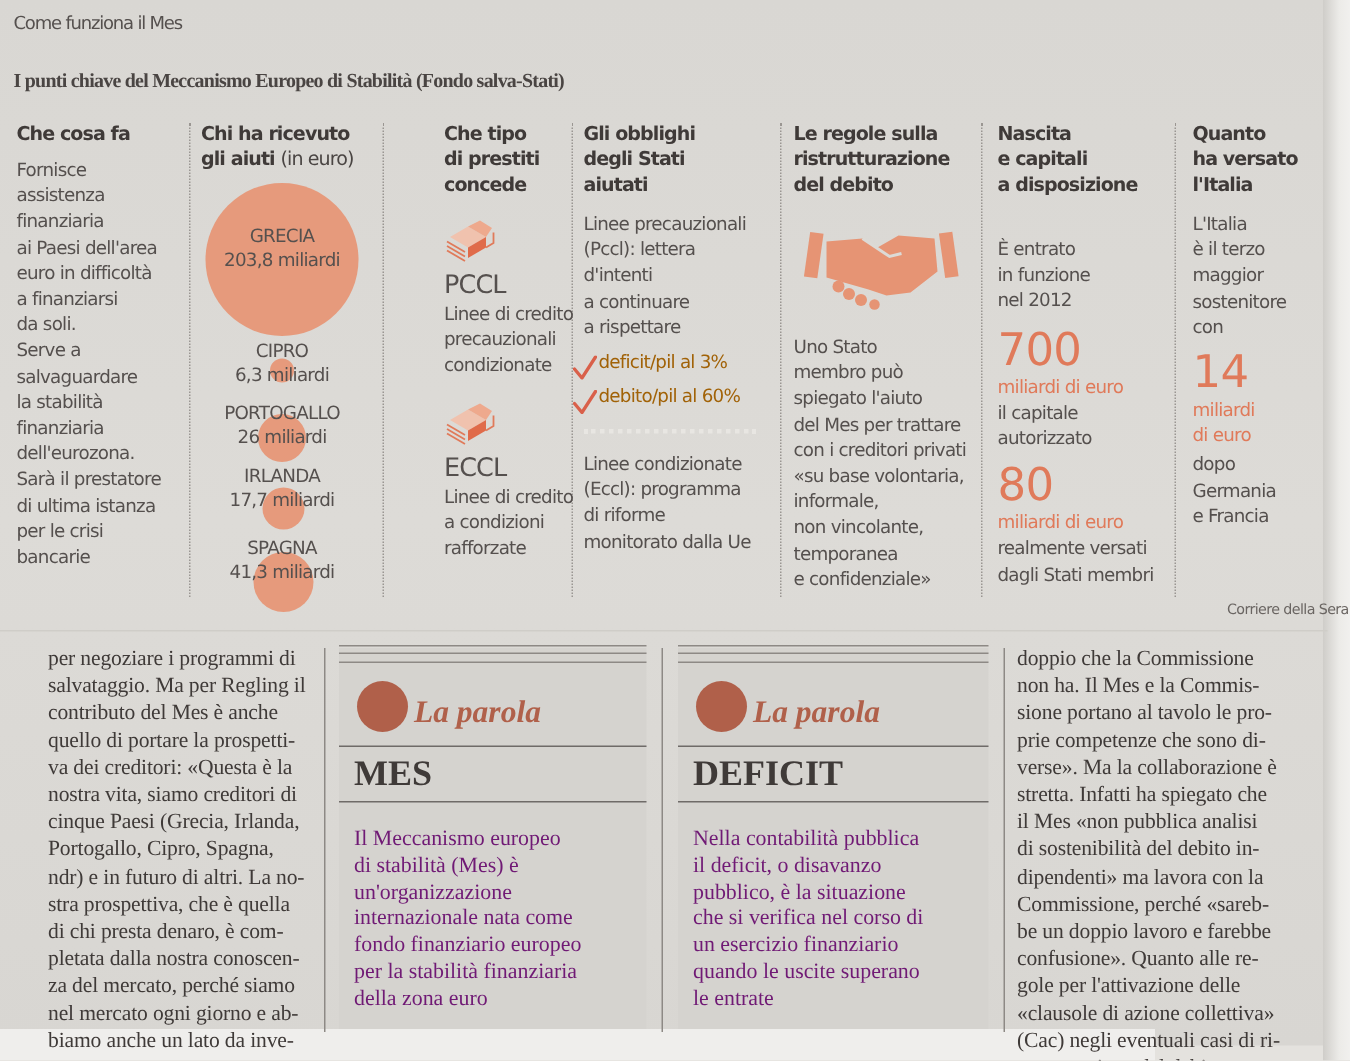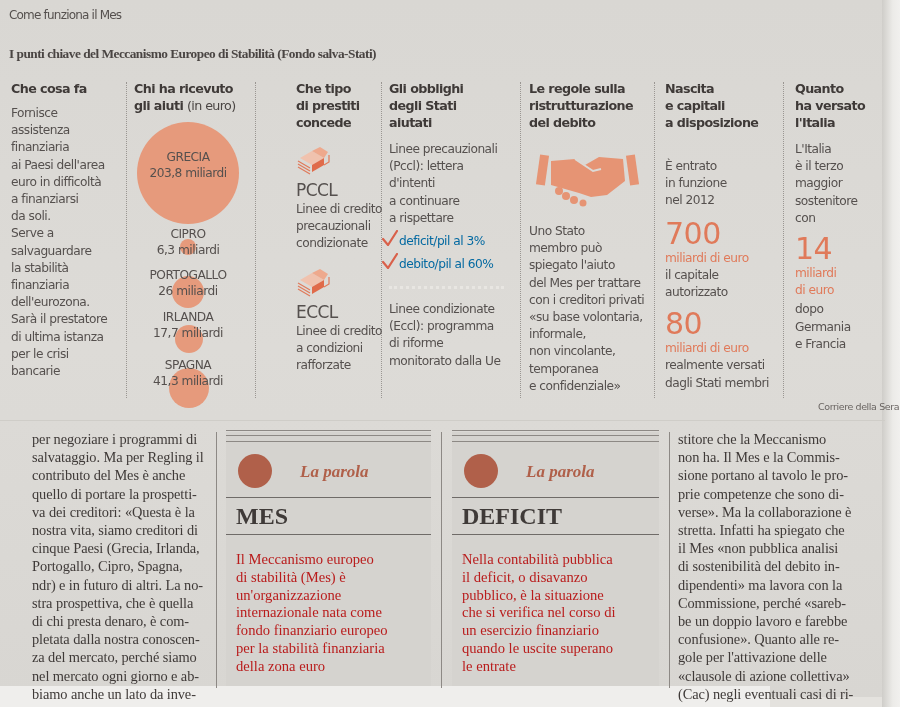--- a/index.html
+++ b/index.html
@@ -57,21 +57,21 @@
   .bubble-area { position: absolute; left: 130px; top: 120px; width: 120px; height: 280px; }
   .bubble { position: absolute; border-radius: 50%; background: #e69a7c; }
   .bubble-label {
     position: absolute; width: 120px; text-align: center;
     font-family: "DejaVu Sans", sans-serif; font-size: 12.2px; line-height: 15.5px;
     color: #55504e; letter-spacing: -0.5px;
   }
   
   .stack-icon { width: 36px; height: 30px; }
   .loan-name { font-size: 17px; line-height: 22px; color: #55504e; letter-spacing: -0.6px; }
-  .check-row { display: flex; align-items: flex-start; font-size: 12.2px; line-height: 23px; letter-spacing: -0.5px; color: #0369a1; }
+  .check-row { display: flex; align-items: flex-end; font-size: 12.2px; line-height: 23px; letter-spacing: -0.5px; color: #a16207; }
   .check-row svg { width: 16px; height: 16px; margin-right: 1px; }
   .dot-sep { border-top: 3px dotted #e8e6e2; width: 115px; margin: 10px 0 12px 0; }
   .source {
     position: absolute; left: 818px; top: 401px;
     font-size: 9.5px; color: #6a6562; letter-spacing: -0.4px;
   }
   .info-bottom-rule {
     position: absolute; left: 0; top: 420px; width: 885px; border-top: 1px solid #cfcdc8;
   }
   
@@ -83,33 +83,33 @@
   }
   .article p { white-space: nowrap; }
   .box {
     position: absolute; top: 432px; height: 254px; background: #d5d3cf;
   }
   .box-rules { position: absolute; left: 0; top: -2px; width: 100%; height: 12px;
     border-top: 1px solid #8d8985; border-bottom: 1px solid #8d8985; }
   .box-rules::after { content: ""; position: absolute; left: 0; top: 4px; width: 100%; border-top: 1px solid #8d8985; }
   .box-dot { position: absolute; left: 12px; top: 22px; width: 34px; height: 34px; border-radius: 50%; background: #b0604a; }
   .box-kicker {
-    position: absolute; left: 74px; top: 30px;
+    position: absolute; left: 50px; top: 30px;
     font-family: "Liberation Serif", serif; font-style: italic; font-weight: bold;
-    font-size: 17px; color: #b0604a;
+    font-size: 21px; color: #b0604a;
   }
   .box-hr1 { position: absolute; left: 0; top: 65px; width: 100%; border-top: 1px solid #6f6b68; }
   .box-word {
     position: absolute; left: 10px; top: 71px;
     font-family: "Liberation Serif", serif; font-weight: bold; font-size: 24px; color: #3f3a38;
   }
   .box-hr2 { position: absolute; left: 0; top: 102px; width: 100%; border-top: 1px solid #6f6b68; }
   .box-def {
     position: absolute; left: 10px; top: 119px;
-    font-family: "Liberation Serif", serif; font-size: 14.6px; line-height: 17.8px; color: #b91c1c;
+    font-family: "Liberation Serif", serif; font-size: 14.6px; line-height: 17.8px; color: #701a75;
     white-space: nowrap;
   }
   .vrule { position: absolute; width: 0; border-left: 1px solid #8d8985; }
 </style>
 </head>
 <body>
 
 <div class="paper"></div>
 <div class="torn-right"></div>
 <div class="torn-bottom"></div>
@@ -395,21 +395,21 @@
     <div>che si verifica nel corso di</div>
     <div>un esercizio finanziario</div>
     <div>quando le uscite superano</div>
     <div>le entrate</div>
   </div>
 </div>
 
 <div class="vrule" style="left:669px; top:432px; height:256px;"></div>
 
 <div class="article" style="left:678px; top:430px; width:206px;">
-  <p>stitore che la Meccanismo</p>
+  <p>doppio che la Commissione</p>
   <p>non ha. Il Mes e la Commis-</p>
   <p>sione portano al tavolo le pro-</p>
   <p>prie competenze che sono di-</p>
   <p>verse». Ma la collaborazione è</p>
   <p>stretta. Infatti ha spiegato che</p>
   <p>il Mes «non pubblica analisi</p>
   <p>di sostenibilità del debito in-</p>
   <p>dipendenti» ma lavora con la</p>
   <p>Commissione, perché «sareb-</p>
   <p>be un doppio lavoro e farebbe</p>

